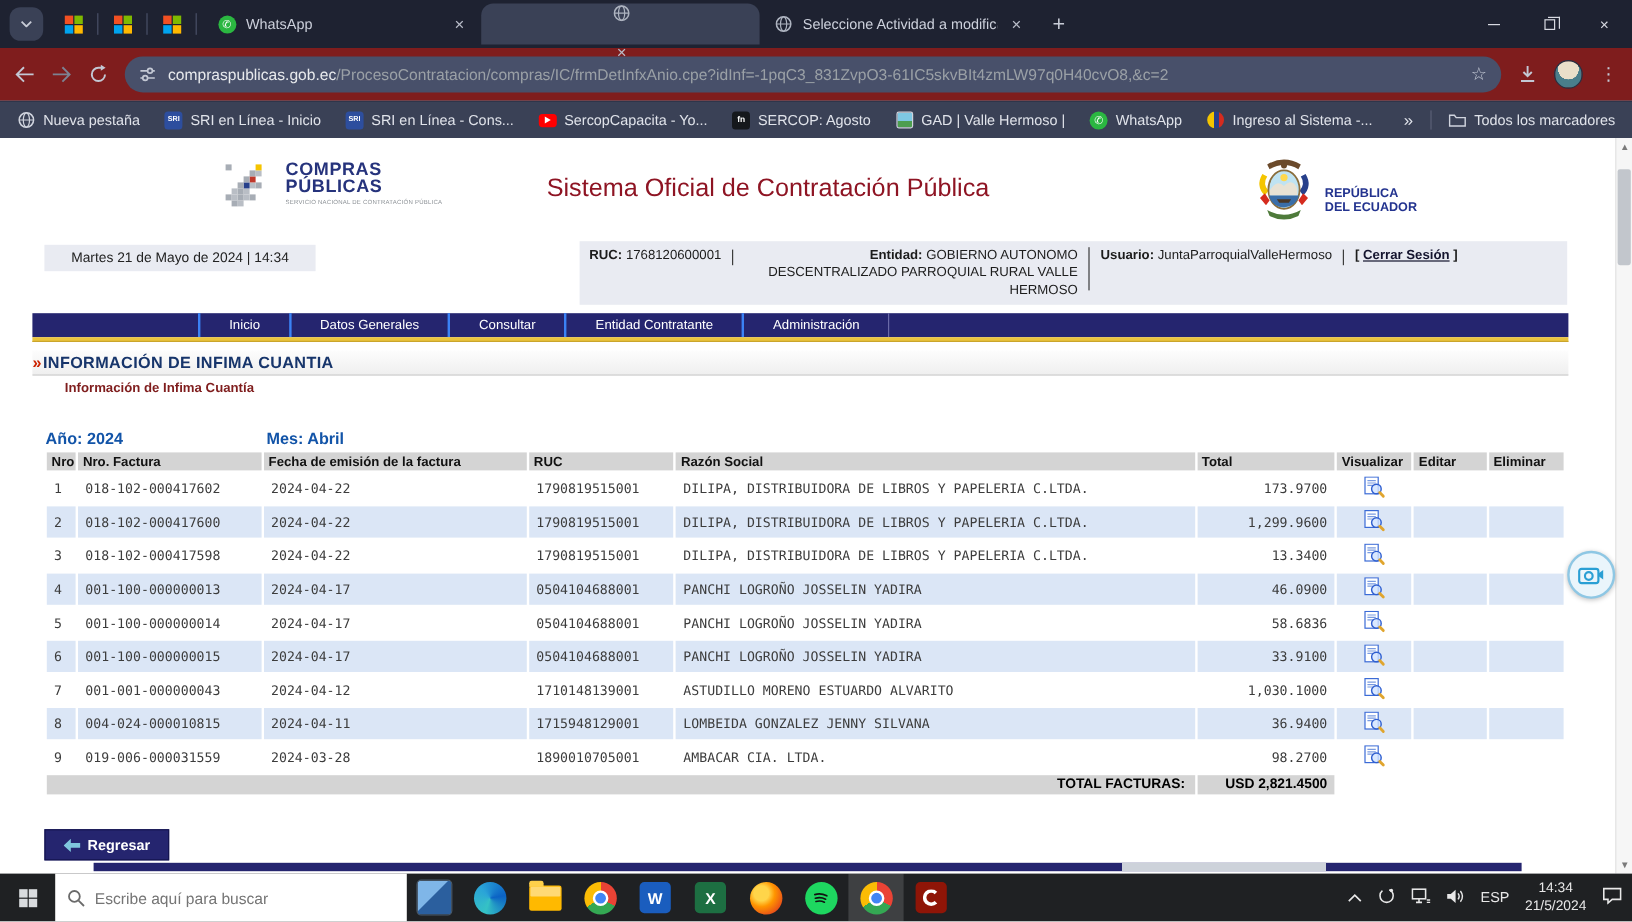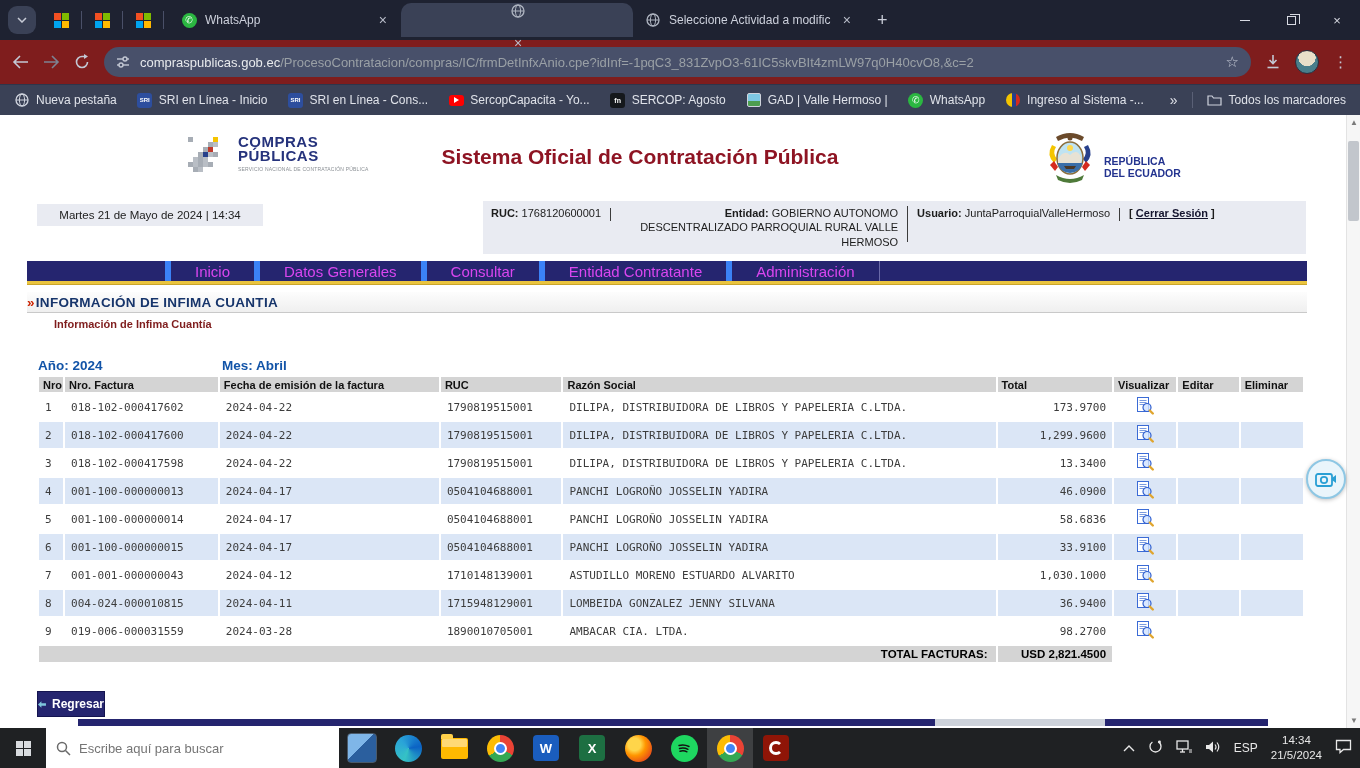--- a/index.html
+++ b/index.html
@@ -59,57 +59,57 @@
   .px { position:absolute; width:5px; height:5px; background:#a7adb5;
     box-shadow: 25px 0 #f5c400, 20px 5px #a7adb5, 25px 5px #b9bec5,
     15px 10px #a7adb5, 20px 10px #c0392b, 10px 15px #a7adb5, 15px 15px #27408b, 20px 15px #b9bec5, 25px 15px #a7adb5,
     5px 20px #b9bec5, 10px 20px #a7adb5, 15px 20px #b9bec5,
     0 25px #a7adb5, 5px 25px #b9bec5, 10px 25px #a7adb5, 15px 25px #b9bec5, 20px 25px #a7adb5,
     5px 30px #a7adb5, 10px 30px #b9bec5; }
   .cp-logo-txt { line-height:0.95; }
   .cp-logo-line { font-size:15px; font-weight:bold; color:#26337c; letter-spacing:0.5px; }
   .cp-tagline { font-size:5px; color:#8a8f94; margin-top:3px; letter-spacing:0.2px; }
 
-  .page-title { left:340px; top:30px; width:600px; text-align:center; font-size:21px; font-weight:bold; color:#8e1423; }
+  .page-title { left:340px; top:30px; width:600px; text-align:center; font-size:21px; font-weight:normal; color:#8e1423; }
 
   .republic { left:1042px; top:16px; display:flex; align-items:center; gap:6px; }
   .rep-txt { font-size:10.5px; font-weight:bold; color:#23338f; line-height:1.15;margin-top:18px; }
 
   .datebox { left:37px; top:89px; width:226px; height:22px; background:#e9ebf2; font-size:11.5px; color:#222; display:flex; align-items:center; justify-content:center; }
   .infobox { left:483px; top:86px; width:823px; min-height:47px; background:#e9ebf2; display:flex; align-items:flex-start; padding:5px 8px; font-size:11px; color:#1c1c1c; gap:9px; }
   .ruc-sec, .user-sec, .logout-sec { white-space:nowrap; margin-top:1px; }
   .vline { width:1px; background:#3c3c3c; height:13px; margin-top:2px; }
   .vline.tall { height:36px; margin-top:0; }
   .ent-sec { flex:0 0 278px; text-align:right; line-height:1.3; }
   .logout-sec b a { color:#14142e; }
   .logout-link { text-decoration:underline; font-weight:bold; color:#14142e; }
 
   .mainnav { left:27px; top:146px; width:1280px; height:20px; background:#25256f; display:flex; align-items:stretch; padding-left:138px; }
-  .nav-item { color:#d946ef; font-size:15px; display:flex; align-items:center; padding:0 24px; border-left:6px solid #3b82f6; }
+  .nav-item { color:#ffffff; font-size:11px; display:flex; align-items:center; padding:0 24px; border-left:2px solid #3b82f6; }
   .nav-item:last-child { border-right:1px solid #6a6aa8; }
   .goldstripe { left:27px; top:166px; width:1280px; height:4px; background:#eac43e; border-bottom:1px solid #caa52c; }
 
   .bc-bar { left:27px; top:177px; width:1280px; height:21px; background:linear-gradient(#fdfdfd,#efefef); border-bottom:1px solid #c9c9c9; display:flex; align-items:center; font-size:13.5px; font-weight:bold; letter-spacing:0.3px; }
   .bc-marker { color:#cc2200; margin-right:1px; } .bc-text { color:#17356b; }
   .subtitle { left:54px; top:203px; font-size:11px; font-weight:bold; color:#7f1d1d; }
   .ym { top:243px; font-size:13.5px; font-weight:bold; color:#1254a8; }
   .ym.y { left:38px; } .ym.m { left:222px; }
 
   table.inv { position:absolute; left:37px; top:260px; border-collapse:separate; border-spacing:2px; table-layout:fixed; width:1268px; }
   table.inv th { background:#d4d4d4; font-size:11px; font-weight:bold; color:#111; text-align:left; padding:1px 4px; height:15px; white-space:nowrap; overflow:hidden; }
   table.inv td { font-family:"DejaVu Sans Mono", monospace; font-size:11px; color:#3c3c3c; padding:1px 6px; height:26px; white-space:nowrap; overflow:hidden; }
   tr.alt td { background:#dbe6f6; }
   td.t-num, th.h-total { } 
   td.t-num { text-align:right; }
   td.c-vis { text-align:center; padding:0; }
   .vis-icon { display:inline-block; width:18px; height:18px; }
   tr.totalrow td { font-family:"Liberation Sans", sans-serif; font-weight:bold; color:#000; background:#d4d4d4; height:16px; font-size:11.5px; }
   tr.totalrow td.nobg { background:transparent; }
 
-  .backbtn { left:37px; top:576px; width:68px; height:26px; background:#25256f; border:1px solid #141450; display:flex; align-items:center; justify-content:center; gap:6px; color:#fff; font-size:12px; font-weight:bold; }
+  .backbtn { left:37px; top:576px; width:104px; height:26px; background:#25256f; border:1px solid #141450; display:flex; align-items:center; justify-content:center; gap:6px; color:#fff; font-size:12px; font-weight:bold; }
   .footer-strip { left:78px; top:604px; width:1190px; height:7px; background:#25256f; }
   .footer-patch { left:935px; top:604px; width:170px; height:7px; background:#cdd2da; }
 
   .pscroll { position:absolute; right:0; top:0; width:14px; height:100%; background:#f6f6f6; border-left:1px solid #e3e3e3; }
   .pscroll .arr { position:absolute; left:0; width:14px; height:15px; color:#7a7a7a; font-size:8px; display:flex; align-items:center; justify-content:center; }
   .pscroll .arr.up { top:0; } .pscroll .arr.dn { bottom:0; }
   .pscroll .thumb { position:absolute; left:1px; top:26px; width:11px; height:80px; background:#c2c6cc; border-radius:2px; }
 
   .floatwidget { position:absolute; right:14px; top:344px; width:40px; height:40px; border-radius:50%; background:#eaf5fb; border:2px solid #8ec7e4; box-shadow:0 1px 4px rgba(0,0,0,0.25); display:flex; align-items:center; justify-content:center; }
 

